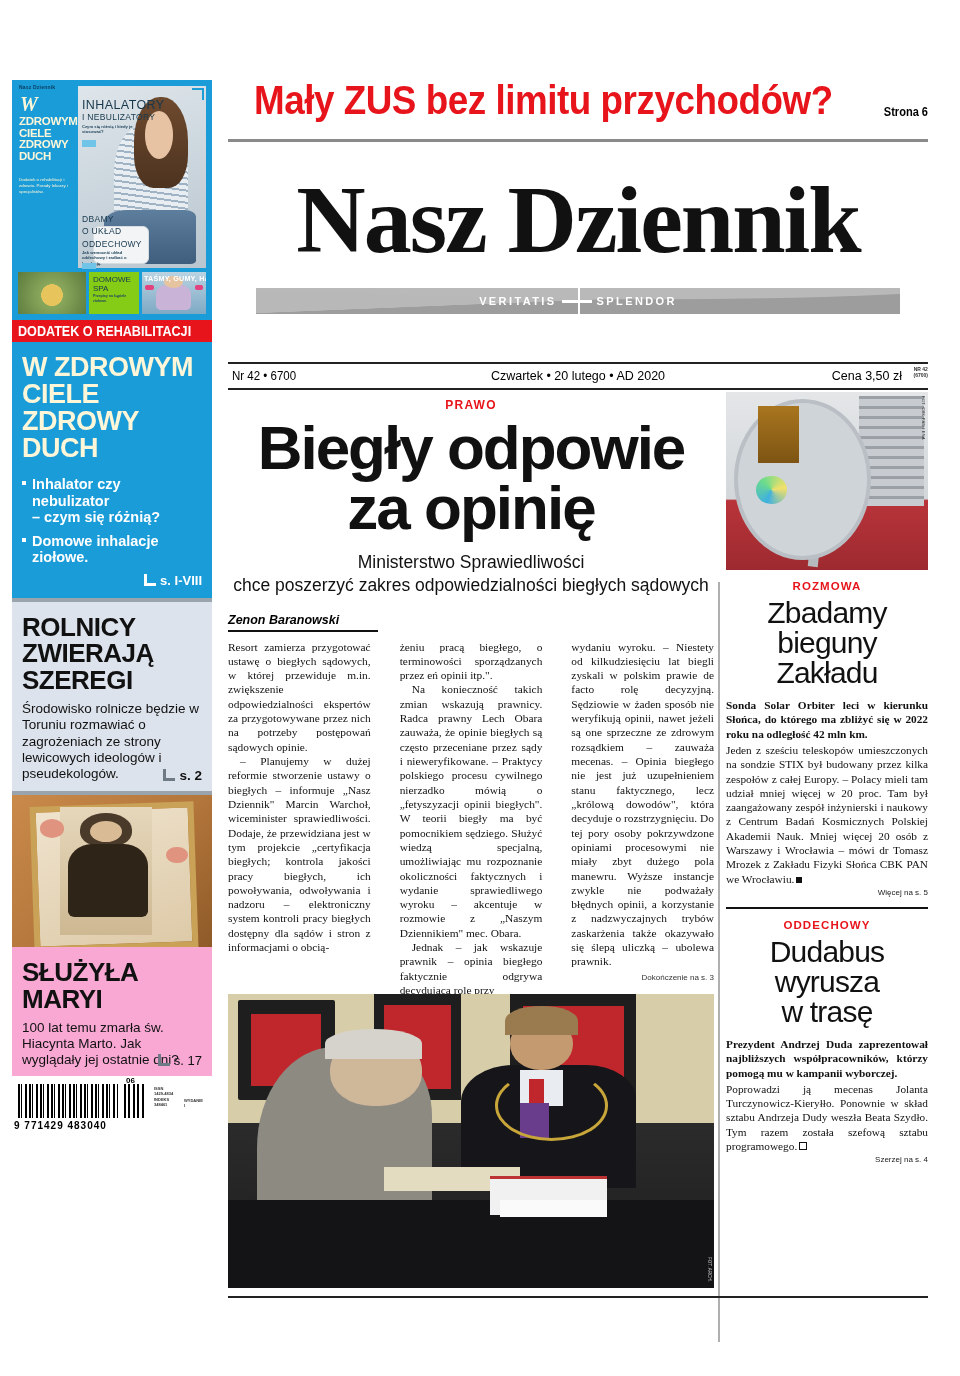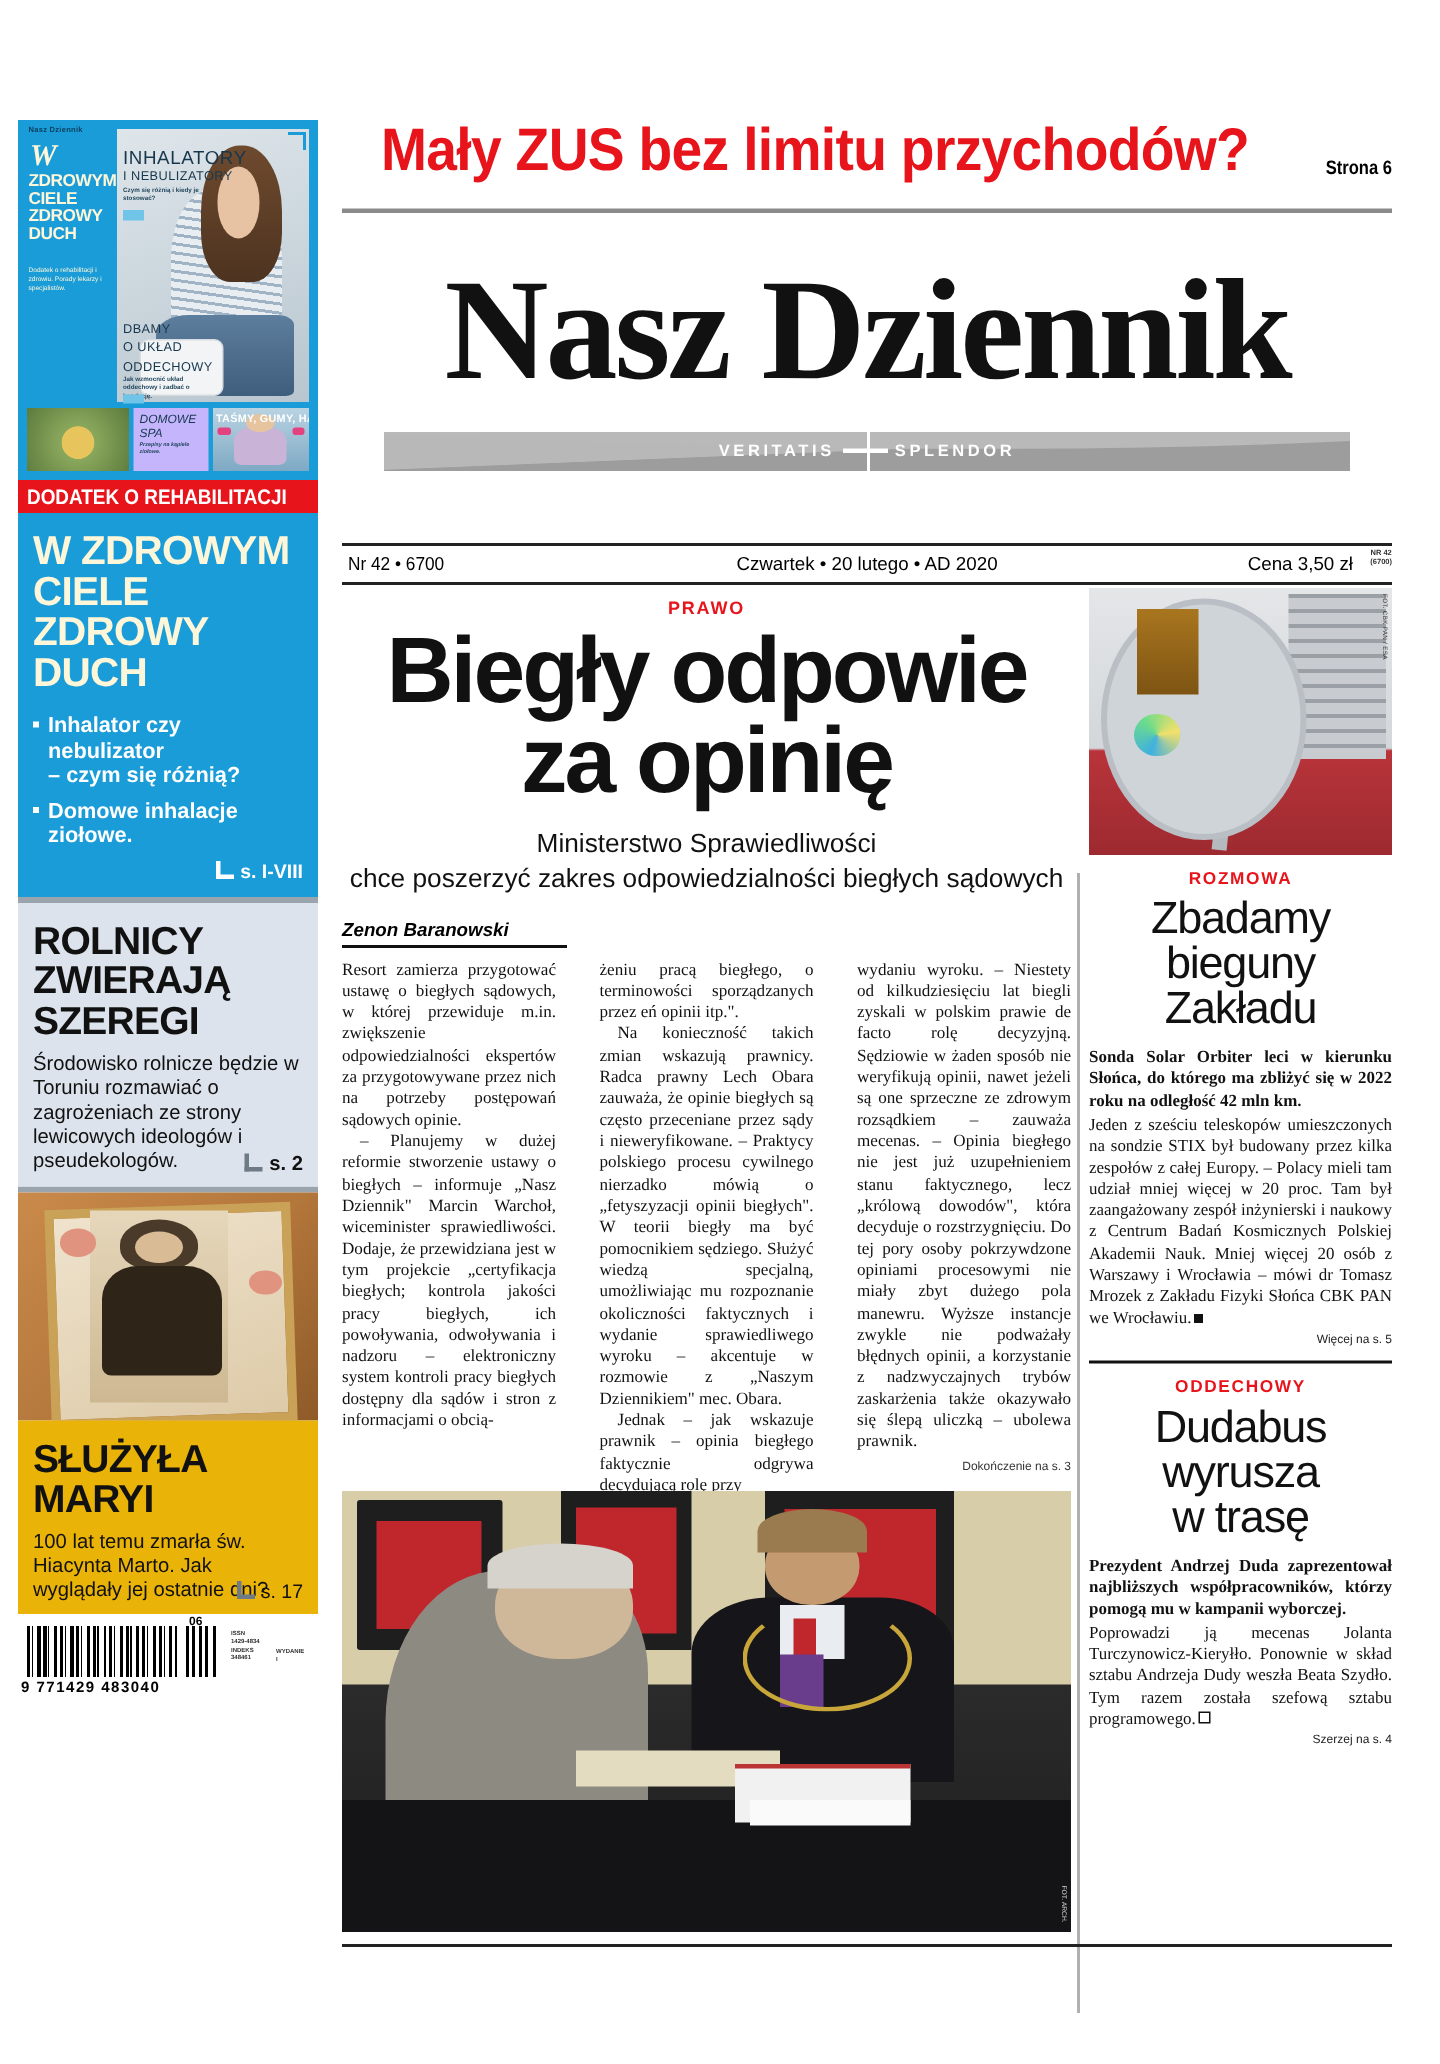--- a/index.html
+++ b/index.html
@@ -168,21 +168,21 @@
   }
   .mc-tagbox2{position:absolute;left:70px;top:183px;width:14px;height:6px;background:#6fc4e8;}
   .mc-bot{
     position:absolute;left:6px;right:6px;top:192px;height:42px;display:flex;gap:3px;
   }
   .mc-b1{
     flex:0 0 68px;
     background:radial-gradient(circle at 50% 55%,#e8c45c 0 26%,#8aa85c 27%,#5c7a3c 100%);
   }
   .mc-b2{
-    flex:1;background:#c4b5fd;position:relative;font-style:italic;
+    flex:1;background:#84cc16;position:relative;
   }
   .mc-b2 .t{position:absolute;left:4px;top:3px;font-size:8px;color:#17374d;line-height:1.15;}
   .mc-b2 .s{position:absolute;left:4px;top:22px;width:34px;font-size:3.6px;line-height:1.3;color:#24485e;font-weight:700;}
   .mc-b3{
     flex:0 0 64px;background:linear-gradient(180deg,#b9d3e2,#7ea9c4);position:relative;overflow:hidden;
   }
   .mc-b3 .g{position:absolute;left:22%;top:28%;width:54%;height:62%;background:#c9b4d8;border-radius:40% 40% 16% 16%;}
   .mc-b3 .h{position:absolute;left:34%;top:10%;width:30%;height:28%;background:#e6c49f;border-radius:50%;}
   .mc-b3 .d1{position:absolute;left:4%;top:32%;width:14%;height:10%;background:#e4417f;border-radius:2px;}
   .mc-b3 .d2{position:absolute;right:4%;top:32%;width:14%;height:10%;background:#e4417f;border-radius:2px;}
@@ -251,21 +251,21 @@
   .rail-photo .face{
     position:absolute;left:39%;top:17%;width:16%;height:14%;background:#d9bb96;border-radius:50%;
   }
   .rail-photo .torso{
     position:absolute;left:28%;top:32%;width:40%;height:48%;background:#2e2417;border-radius:30% 30% 8% 8%;
   }
   .rail-photo .flower1{position:absolute;left:14%;top:16%;width:12%;height:12%;background:#e0937f;border-radius:50%;}
   .rail-photo .flower2{position:absolute;right:12%;top:34%;width:11%;height:11%;background:#e0937f;border-radius:50%;}
 
   .promo-grey2{
-    width:200px;background:#eab308;position:relative;padding:12px 10px 8px 10px;box-sizing:border-box;
+    width:200px;background:#f9a8d4;position:relative;padding:12px 10px 8px 10px;box-sizing:border-box;
   }
   .promo-grey2 h2{margin:0;font-size:26px;line-height:1.02;font-weight:700;color:#111;letter-spacing:-0.5px;}
   .promo-grey2 p{margin:8px 0 0 0;font-size:13.5px;line-height:1.2;color:#111;}
   .promo-grey2 .pg{text-align:right;font-size:13px;font-weight:400;color:#111;margin-top:-16px;}
 
   .barcode-area{width:200px;height:58px;position:relative;padding-top:6px;box-sizing:border-box;}
   .bars{
     position:absolute;left:6px;top:8px;width:100px;height:34px;
     background:repeating-linear-gradient(90deg,#000 0 2px,#fff 2px 3px,#000 3px 4px,#fff 4px 7px,#000 7px 9px,#fff 9px 11px);
   }

